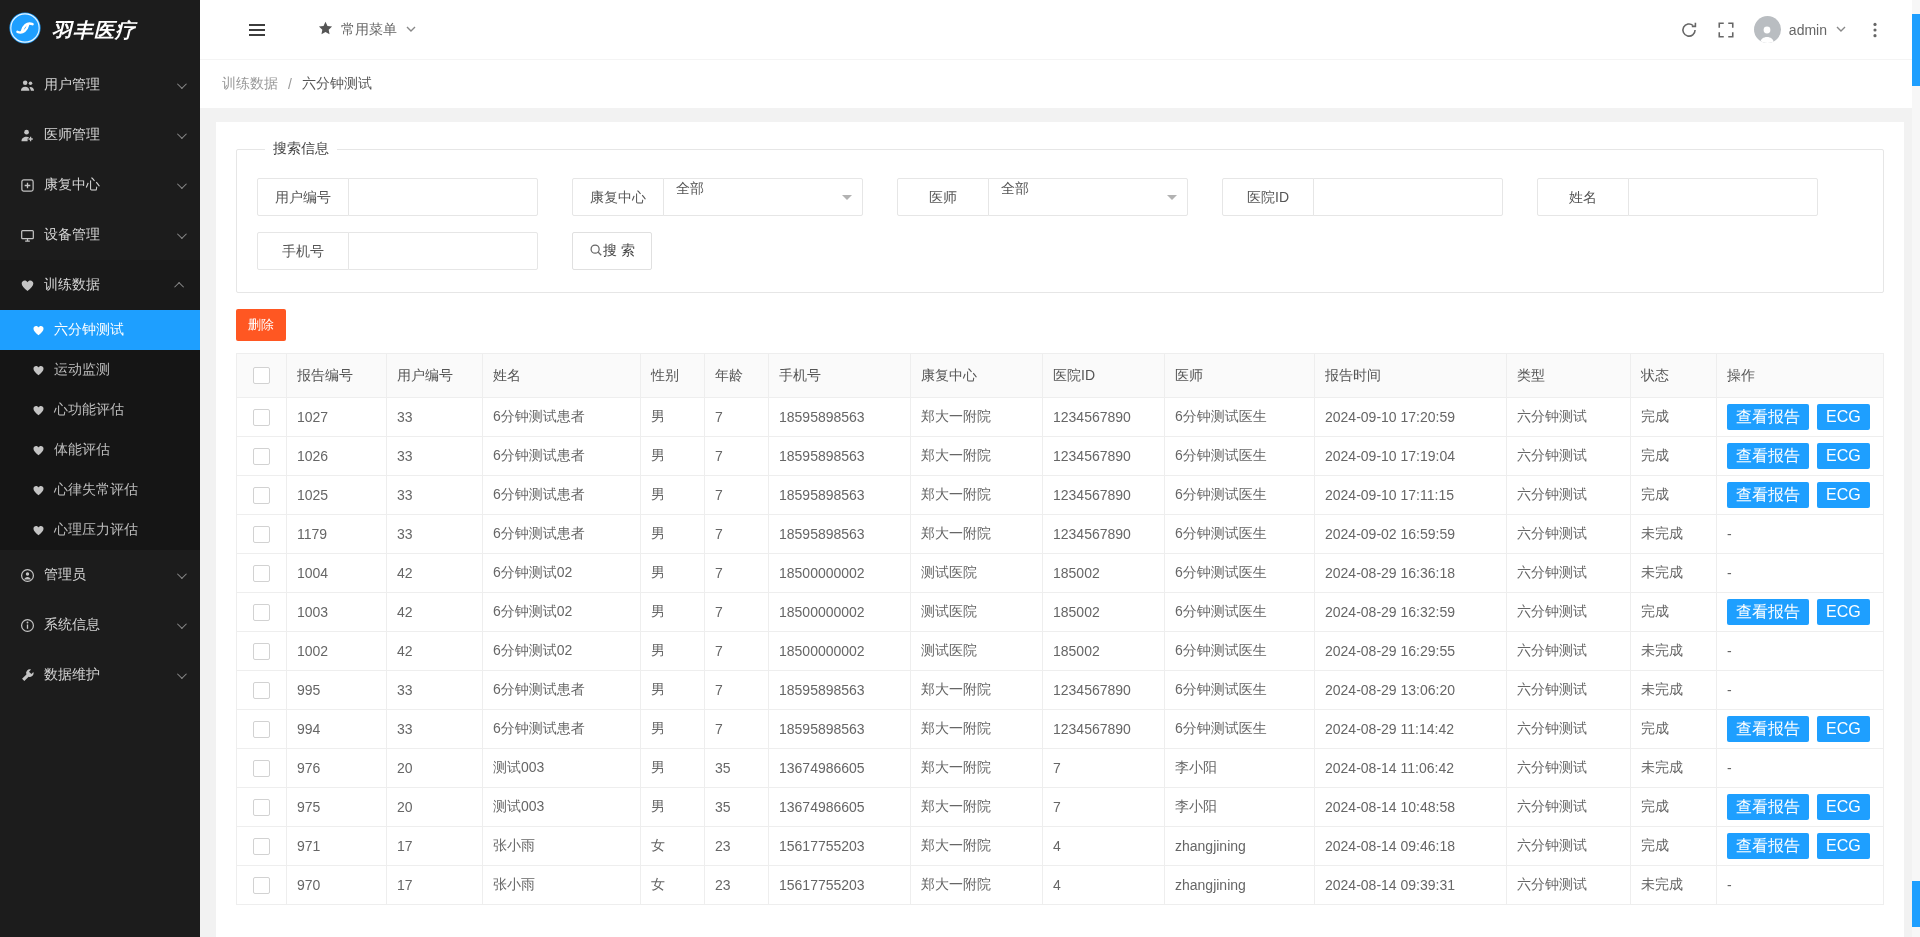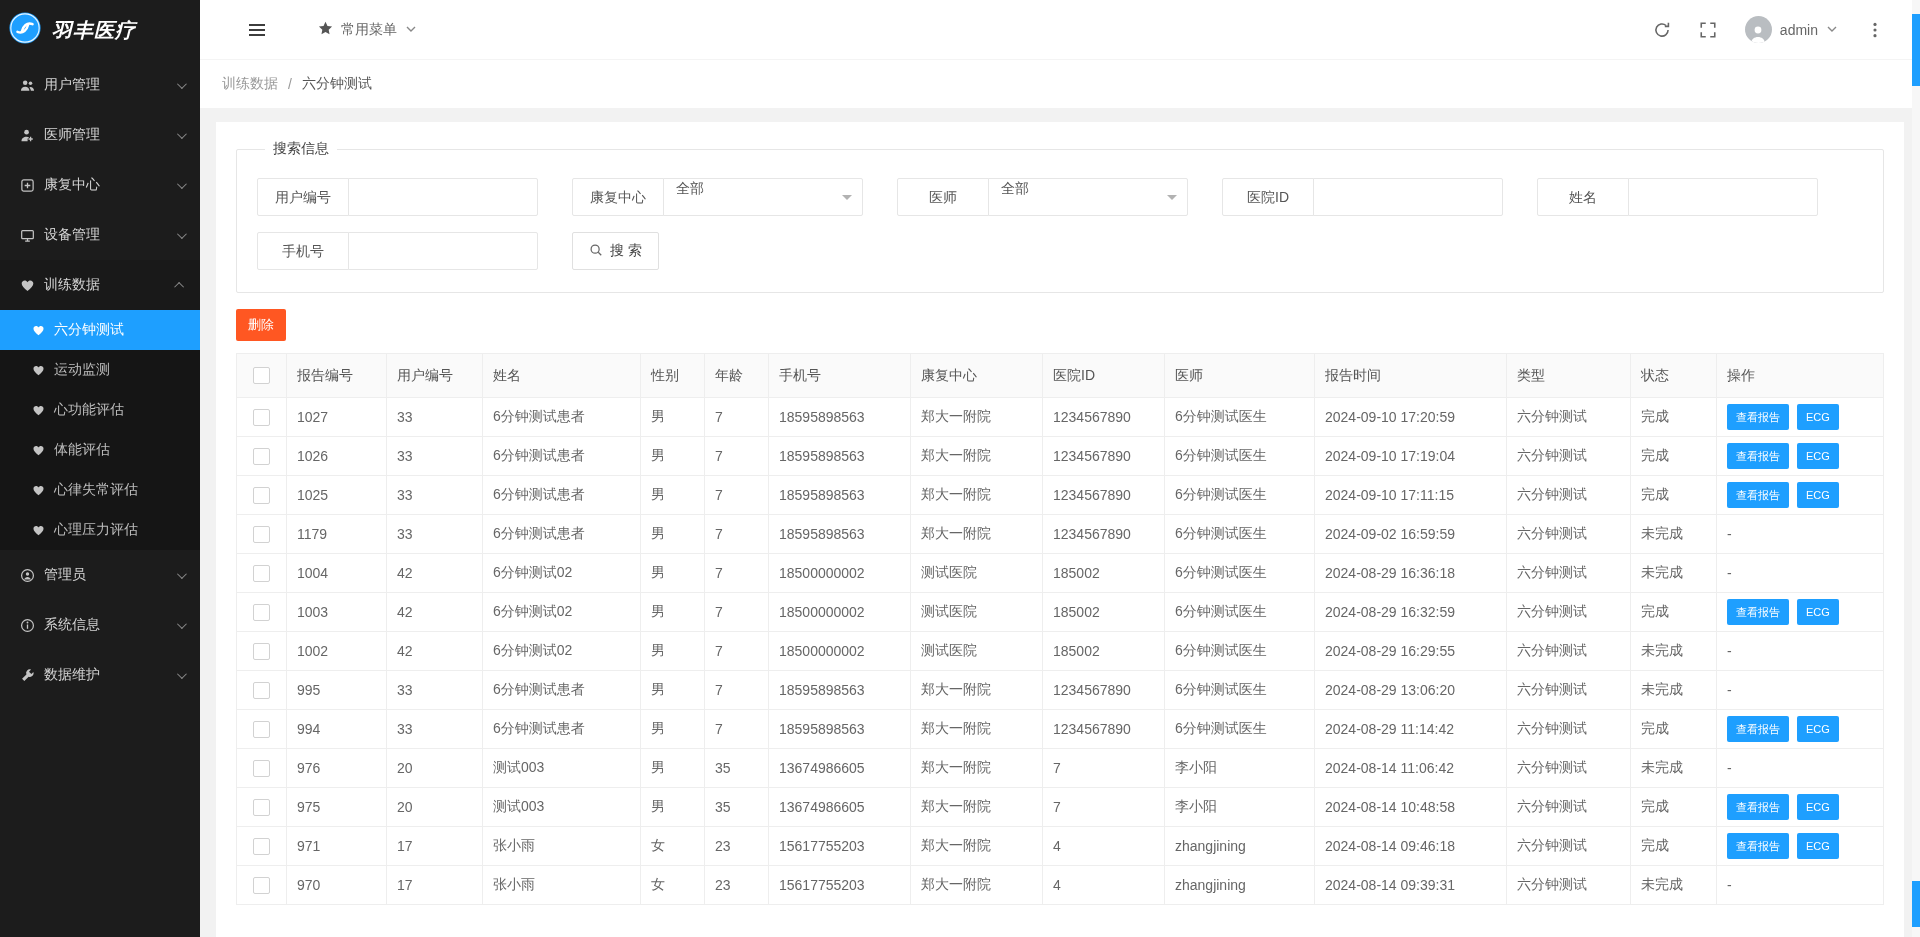--- a/index.html
+++ b/index.html
@@ -32,21 +32,21 @@
   
   .main { flex:1; min-width:0; display:flex; flex-direction:column; height:100%; background:#f2f2f2; }
 
   .topbar { height:60px; background:#fff; display:flex; align-items:center; border-bottom:1px solid #f4f4f4; }
   .tb-left { display:flex; align-items:center; gap:52px; padding-left:48px; }
   .icon-btn { display:flex; align-items:center; color:#595959; cursor:pointer; }
   .icon-btn svg { width:18px; height:18px; }
   .menu-drop { display:flex; align-items:center; gap:8px; font-size:14px; color:#666; cursor:pointer; }
   .menu-drop .star svg { width:15px; height:15px; }
   .cdown svg { width:12px; height:12px; }
-  .tb-right { margin-left:auto; display:flex; align-items:center; gap:28px; padding-right:36px; color:#666; }
+  .tb-right { margin-left:auto; display:flex; align-items:center; gap:19px; padding-right:36px; color:#666; }
   .user { display:flex; align-items:center; gap:8px; font-size:14px; cursor:pointer; }
   .avatar { width:27px; height:27px; border-radius:50%; background:#b9bdc1; overflow:hidden;
             display:flex; align-items:flex-end; justify-content:center; }
   .avatar svg { width:20px; height:20px; }
 
   .breadcrumb { height:48px; background:#fff; display:flex; align-items:center; padding-left:22px;
                 font-size:14px; color:#999; }
   .bc-sep { margin:0 10px; color:#999; }
   .bc-current { color:#555; }
 
@@ -61,35 +61,35 @@
   .flabel { width:92px; height:38px; line-height:36px; text-align:center; border:1px solid #e6e6e6;
             border-radius:2px 0 0 2px; font-size:14px; color:#555; background:#fff; flex-shrink:0; }
   .finput { width:190px; height:38px; border:1px solid #e6e6e6; border-radius:0 2px 2px 0;
             margin-left:-1px; padding:0 10px; font-size:14px; color:#666; outline:none; }
   .fselect { width:200px; height:38px; border:1px solid #e6e6e6; border-radius:0 2px 2px 0; margin-left:-1px;
              display:flex; align-items:center; padding:0 26px 16px 12px; font-size:14px; color:#555;
              background:#fff; position:relative; cursor:pointer; }
   .sel-arrow { position:absolute; right:10px; top:16px; width:0; height:0;
                border:5px solid transparent; border-top-color:#b2b2b2; }
   .btn-search { height:38px; padding:0 16px; background:#fff; border:1px solid #e0e0e0; border-radius:2px;
-                font-size:14px; color:#444; display:flex; align-items:center; gap:7px; cursor:pointer; }
+                font-size:14px; color:#444; display:flex; align-items:center; cursor:pointer; }
   .btn-search svg { width:14px; height:14px; }
 
   
   .toolbar { margin:16px 0 12px; }
   .btn-danger { background:#FF5722; color:#fff; border:none; height:32px; padding:0 12px;
                 font-size:13px; border-radius:2px; cursor:pointer; }
   table { width:100%; border-collapse:collapse; table-layout:fixed; font-size:14px; }
   th, td { border:1px solid #eeeeee; padding:0 10px; text-align:left; white-space:nowrap; overflow:hidden; }
   th { background:#fafafa; color:#555; font-weight:normal; height:44px; }
   td { color:#666; height:39px; }
   .col-check { text-align:center; padding:0; }
   .checkbox { display:inline-block; width:17px; height:17px; border:1px solid #d2d2d2; border-radius:2px;
               background:#fff; vertical-align:middle; cursor:pointer; }
-  .btn-action { display:inline-block; background:#1E9FFF; color:#fff; font-size:11px; height:26px;
+  .btn-action { display:inline-block; background:#1E9FFF; color:#fff; font-size:16px; height:26px;
                 line-height:26px; padding:0 9px; border:none; border-radius:2px; cursor:pointer;
                 margin-right:8px; vertical-align:middle; }
   .c0{width:50px}.c1{width:100px}.c2{width:96px}.c3{width:158px}.c4{width:64px}.c5{width:64px}
   .c6{width:142px}.c7{width:132px}.c8{width:122px}.c9{width:150px}.c10{width:192px}.c11{width:124px}
   .c12{width:86px}
 
   
   .scroll-track { position:fixed; top:0; right:0; width:8px; height:100%; background:#f7f7f7; }
   .scroll-thumb { position:absolute; top:14px; right:0; width:8px; height:72px; background:#1E9FFF; }
   .fixbar { position:fixed; right:0; bottom:10px; width:8px; height:46px; background:#1E9FFF; }

